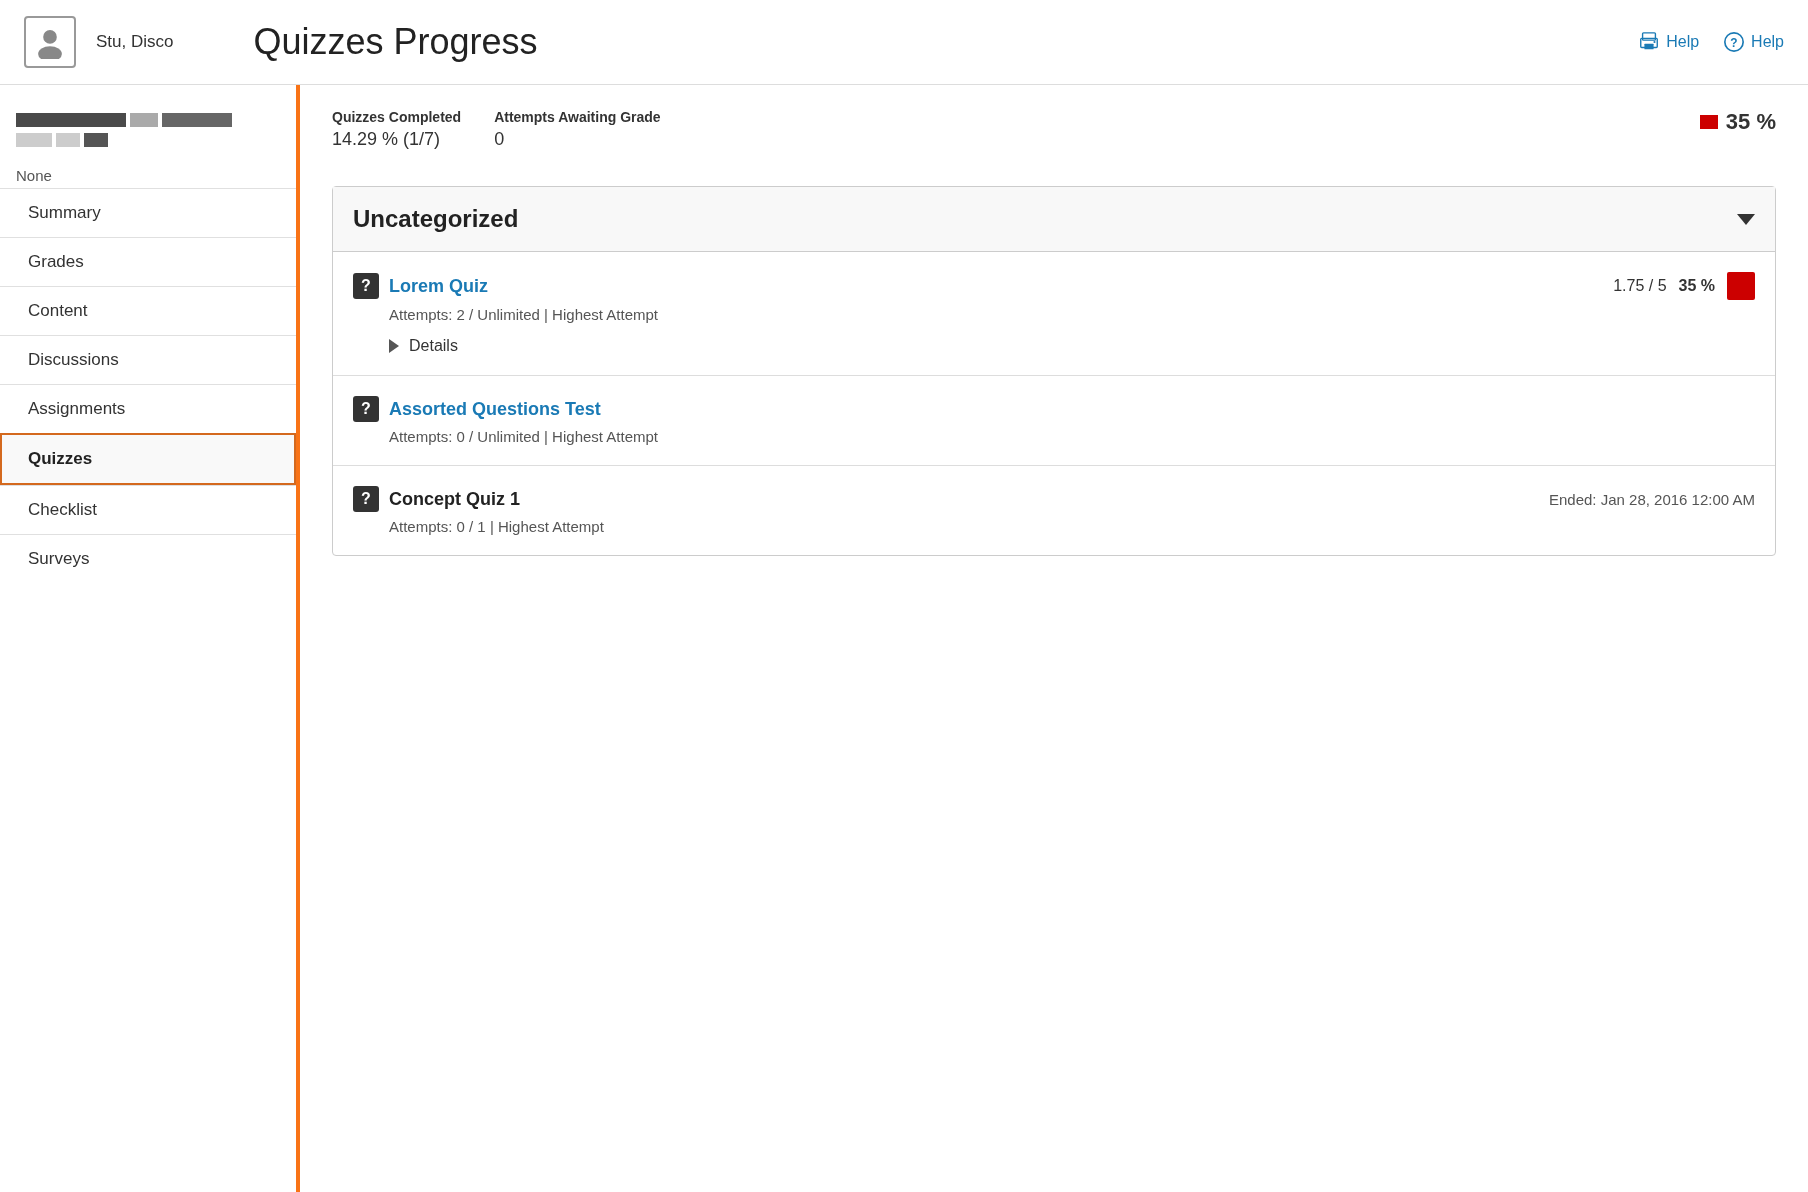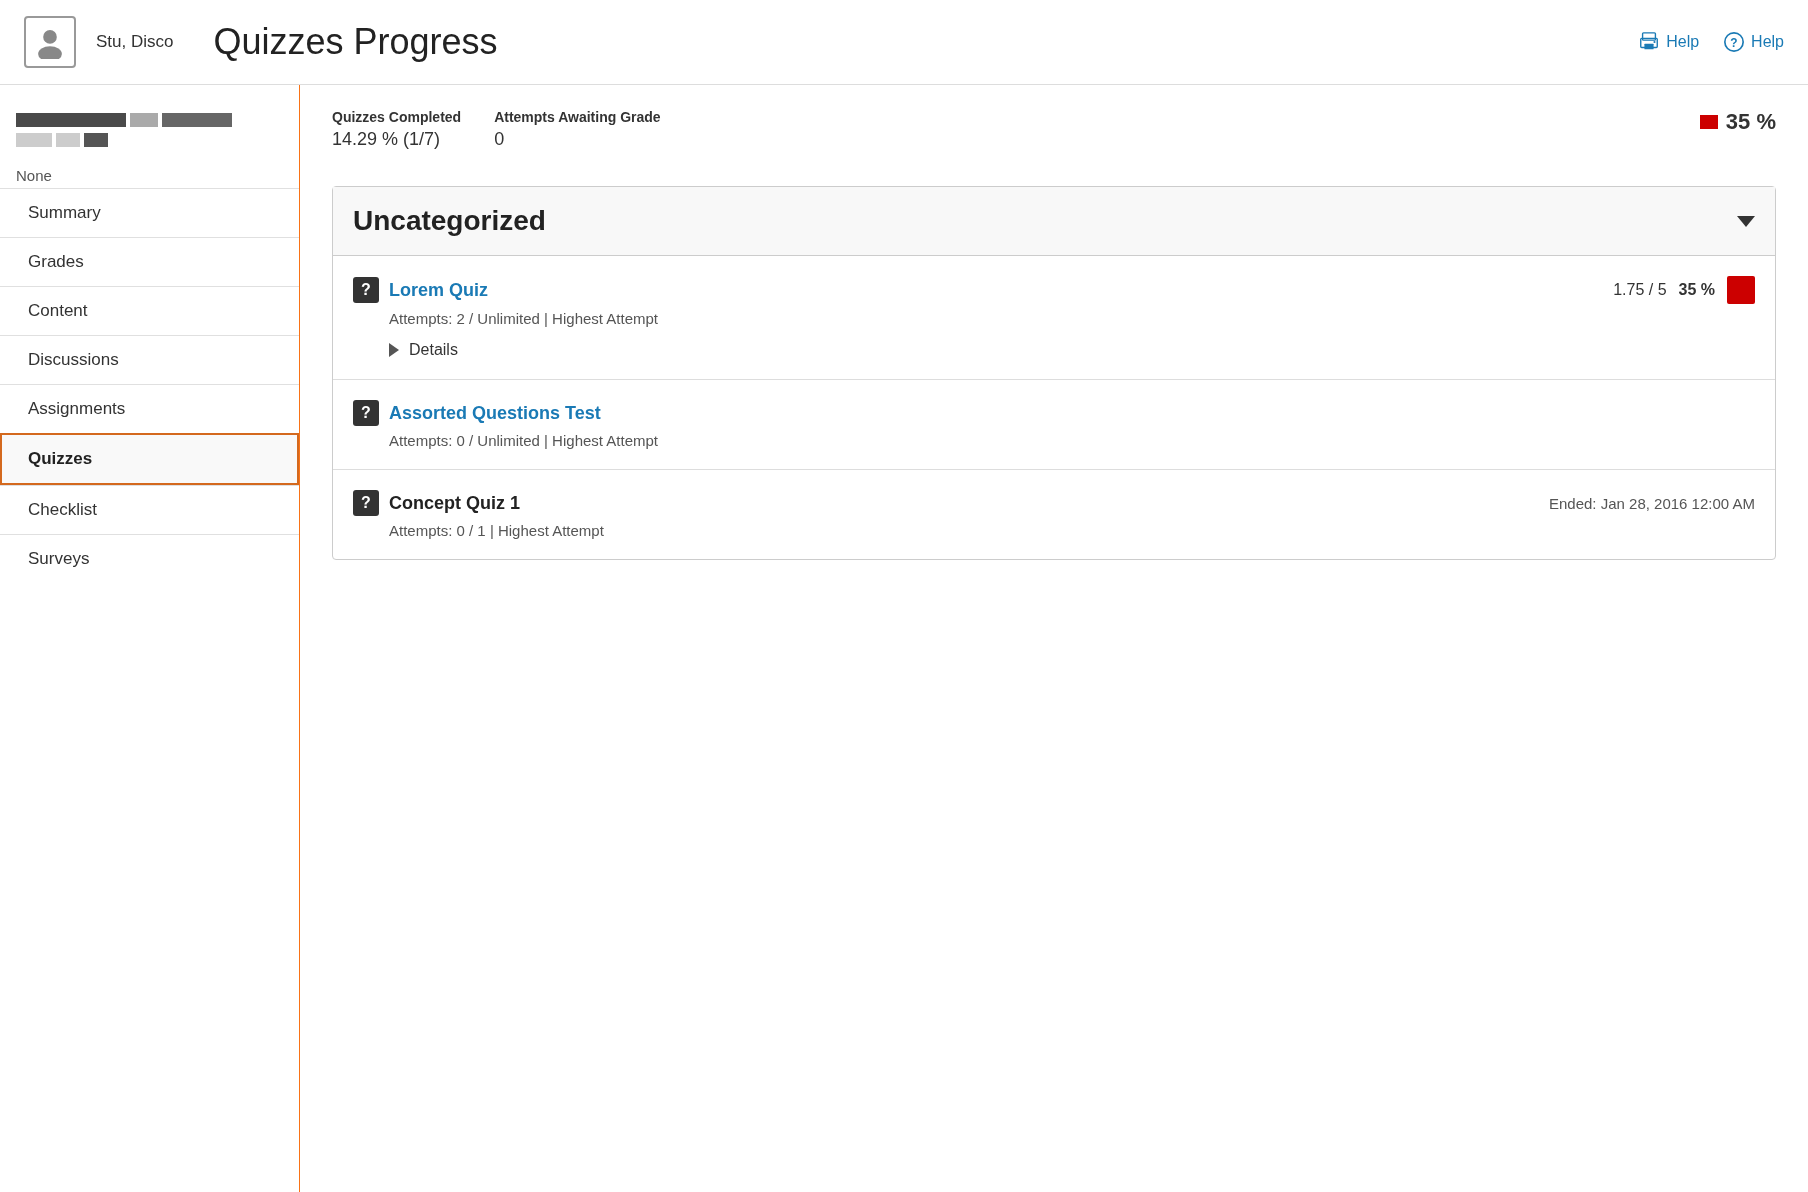--- a/index.html
+++ b/index.html
@@ -36,20 +36,21 @@
     .user-name {
       font-size: 17px;
       color: #333;
       font-weight: normal;
     }
     .page-title {
       font-size: 36px;
       font-weight: 300;
       color: #222;
       flex: 1;
+      margin-left: 40px;
     }
     .header-actions {
       display: flex;
       align-items: center;
       gap: 24px;
     }
     .header-action-btn {
       display: flex;
       align-items: center;
       gap: 6px;
@@ -69,21 +70,21 @@
     
     .layout {
       display: flex;
       min-height: calc(100vh - 85px);
     }
 
     
     .sidebar {
       width: 300px;
       min-width: 300px;
-      border-right: 1px solid #f97316;
+      border-right: 4px solid #f97316;
       padding-top: 16px;
       background: #fff;
     }
     .sidebar-progress-bars {
       padding: 12px 16px 8px 16px;
     }
     .progress-bar-row {
       display: flex;
       gap: 4px;
       margin-bottom: 6px;
@@ -183,21 +184,21 @@
     .category-header {
       display: flex;
       align-items: center;
       justify-content: space-between;
       padding: 18px 20px;
       background: #f8f8f8;
       border-bottom: 1px solid #ccc;
       cursor: pointer;
     }
     .category-title {
-      font-size: 28px;
+      font-size: 24px;
       font-weight: bold;
       color: #222;
     }
     .chevron-down {
       width: 0;
       height: 0;
       border-left: 9px solid transparent;
       border-right: 9px solid transparent;
       border-top: 11px solid #333;
     }

